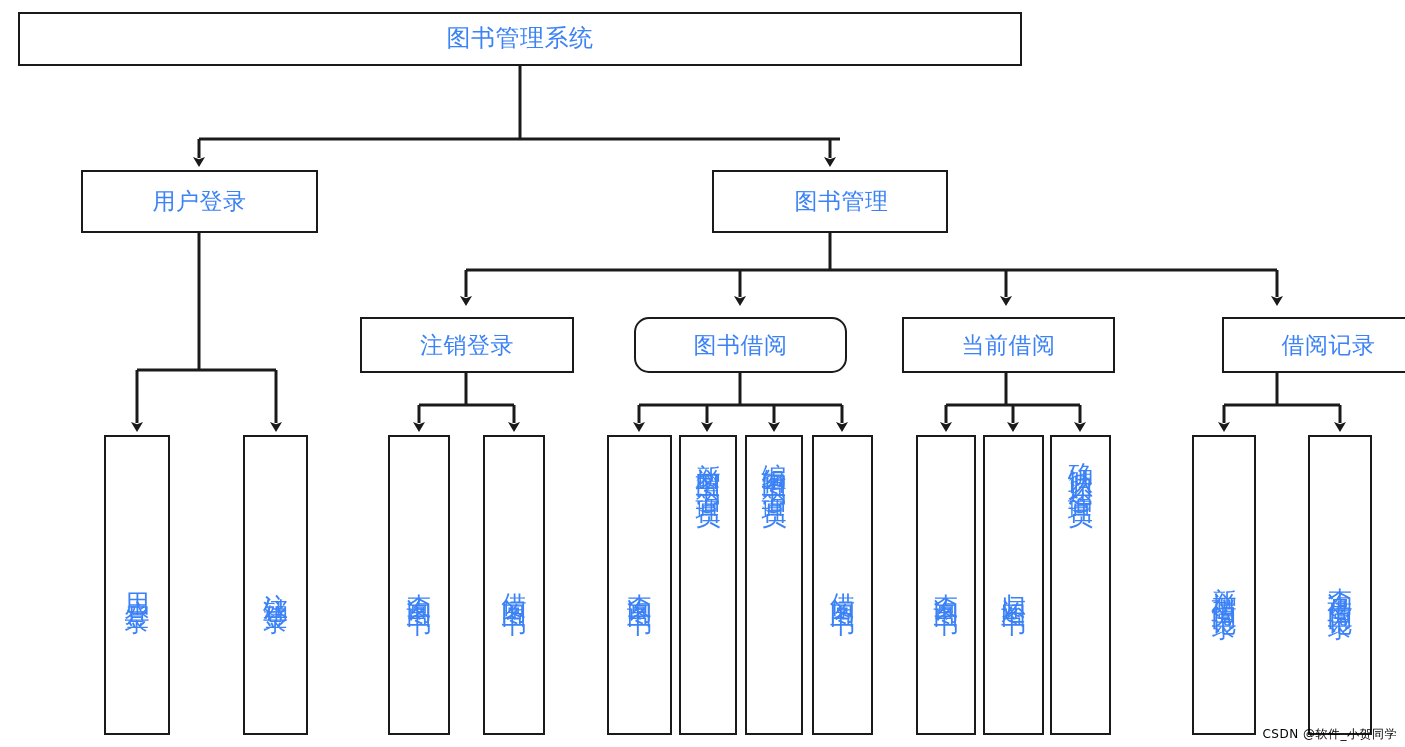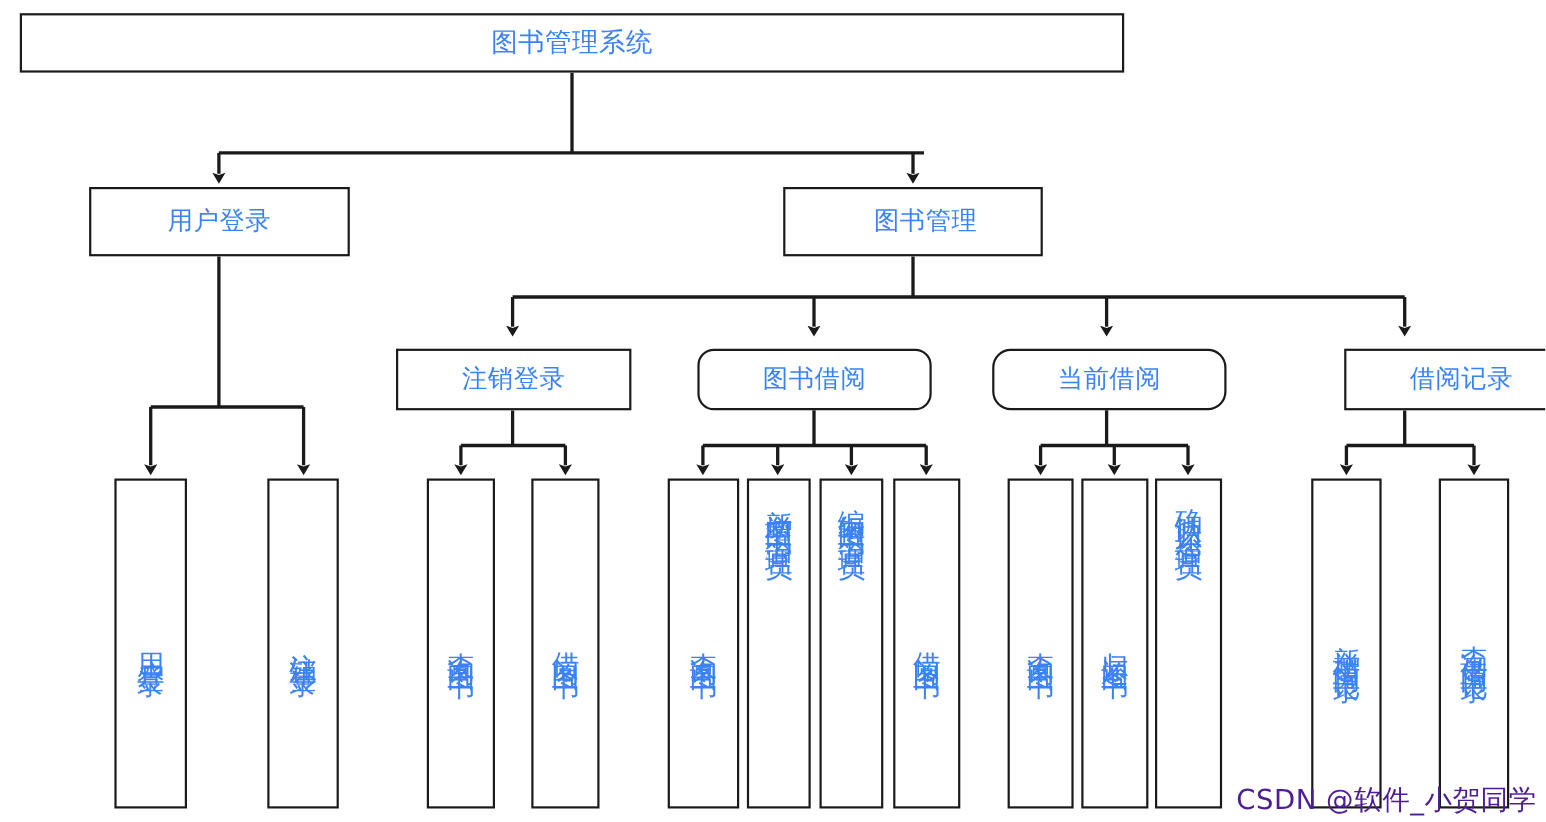--- a/index.html
+++ b/index.html
@@ -64,22 +64,22 @@
     white-space: nowrap;
   }
   .node.v.centered {
     align-items: center;
     padding-top: 0;
   }
   .watermark {
     position: absolute;
     right: 8px;
     bottom: 4px;
-    font-size: 25px;
-    color: #4c1d95;
+    font-size: 12px;
+    color: #000000;
     white-space: nowrap;
     letter-spacing: 0.5px;
     font-family: "DejaVu Sans", "Liberation Sans", sans-serif;
   }
 </style>
 </head>
 <body>
 
 <div id="diagram-root">
 
@@ -144,21 +144,21 @@
   <div class="node h" style="left:712px; top:170px; width:236px; height:63px;padding-left:23px;">
     <span class="label">图书管理</span>
   </div>
 
   <div class="node h" style="left:360px; top:317px; width:214px; height:56px;">
     <span class="label">注销登录</span>
   </div>
   <div class="node h" style="left:634px; top:317px; width:213px; height:56px;border-radius:15px;">
     <span class="label">图书借阅</span>
   </div>
-  <div class="node h" style="left:902px; top:317px; width:213px; height:56px;border-radius:17px;">
+  <div class="node h" style="left:902px; top:317px; width:213px; height:56px;">
     <span class="label">当前借阅</span>
   </div>
   <div class="node h" style="left:1222px; top:317px; width:213px; height:56px;">
     <span class="label">借阅记录</span>
   </div>
 
   <div class="node v centered" style="left:104px; top:435px; width:66px; height:300px;">
     <span class="label">用户登录</span>
   </div>
   <div class="node v centered" style="left:243px; top:435px; width:65px; height:300px;">

